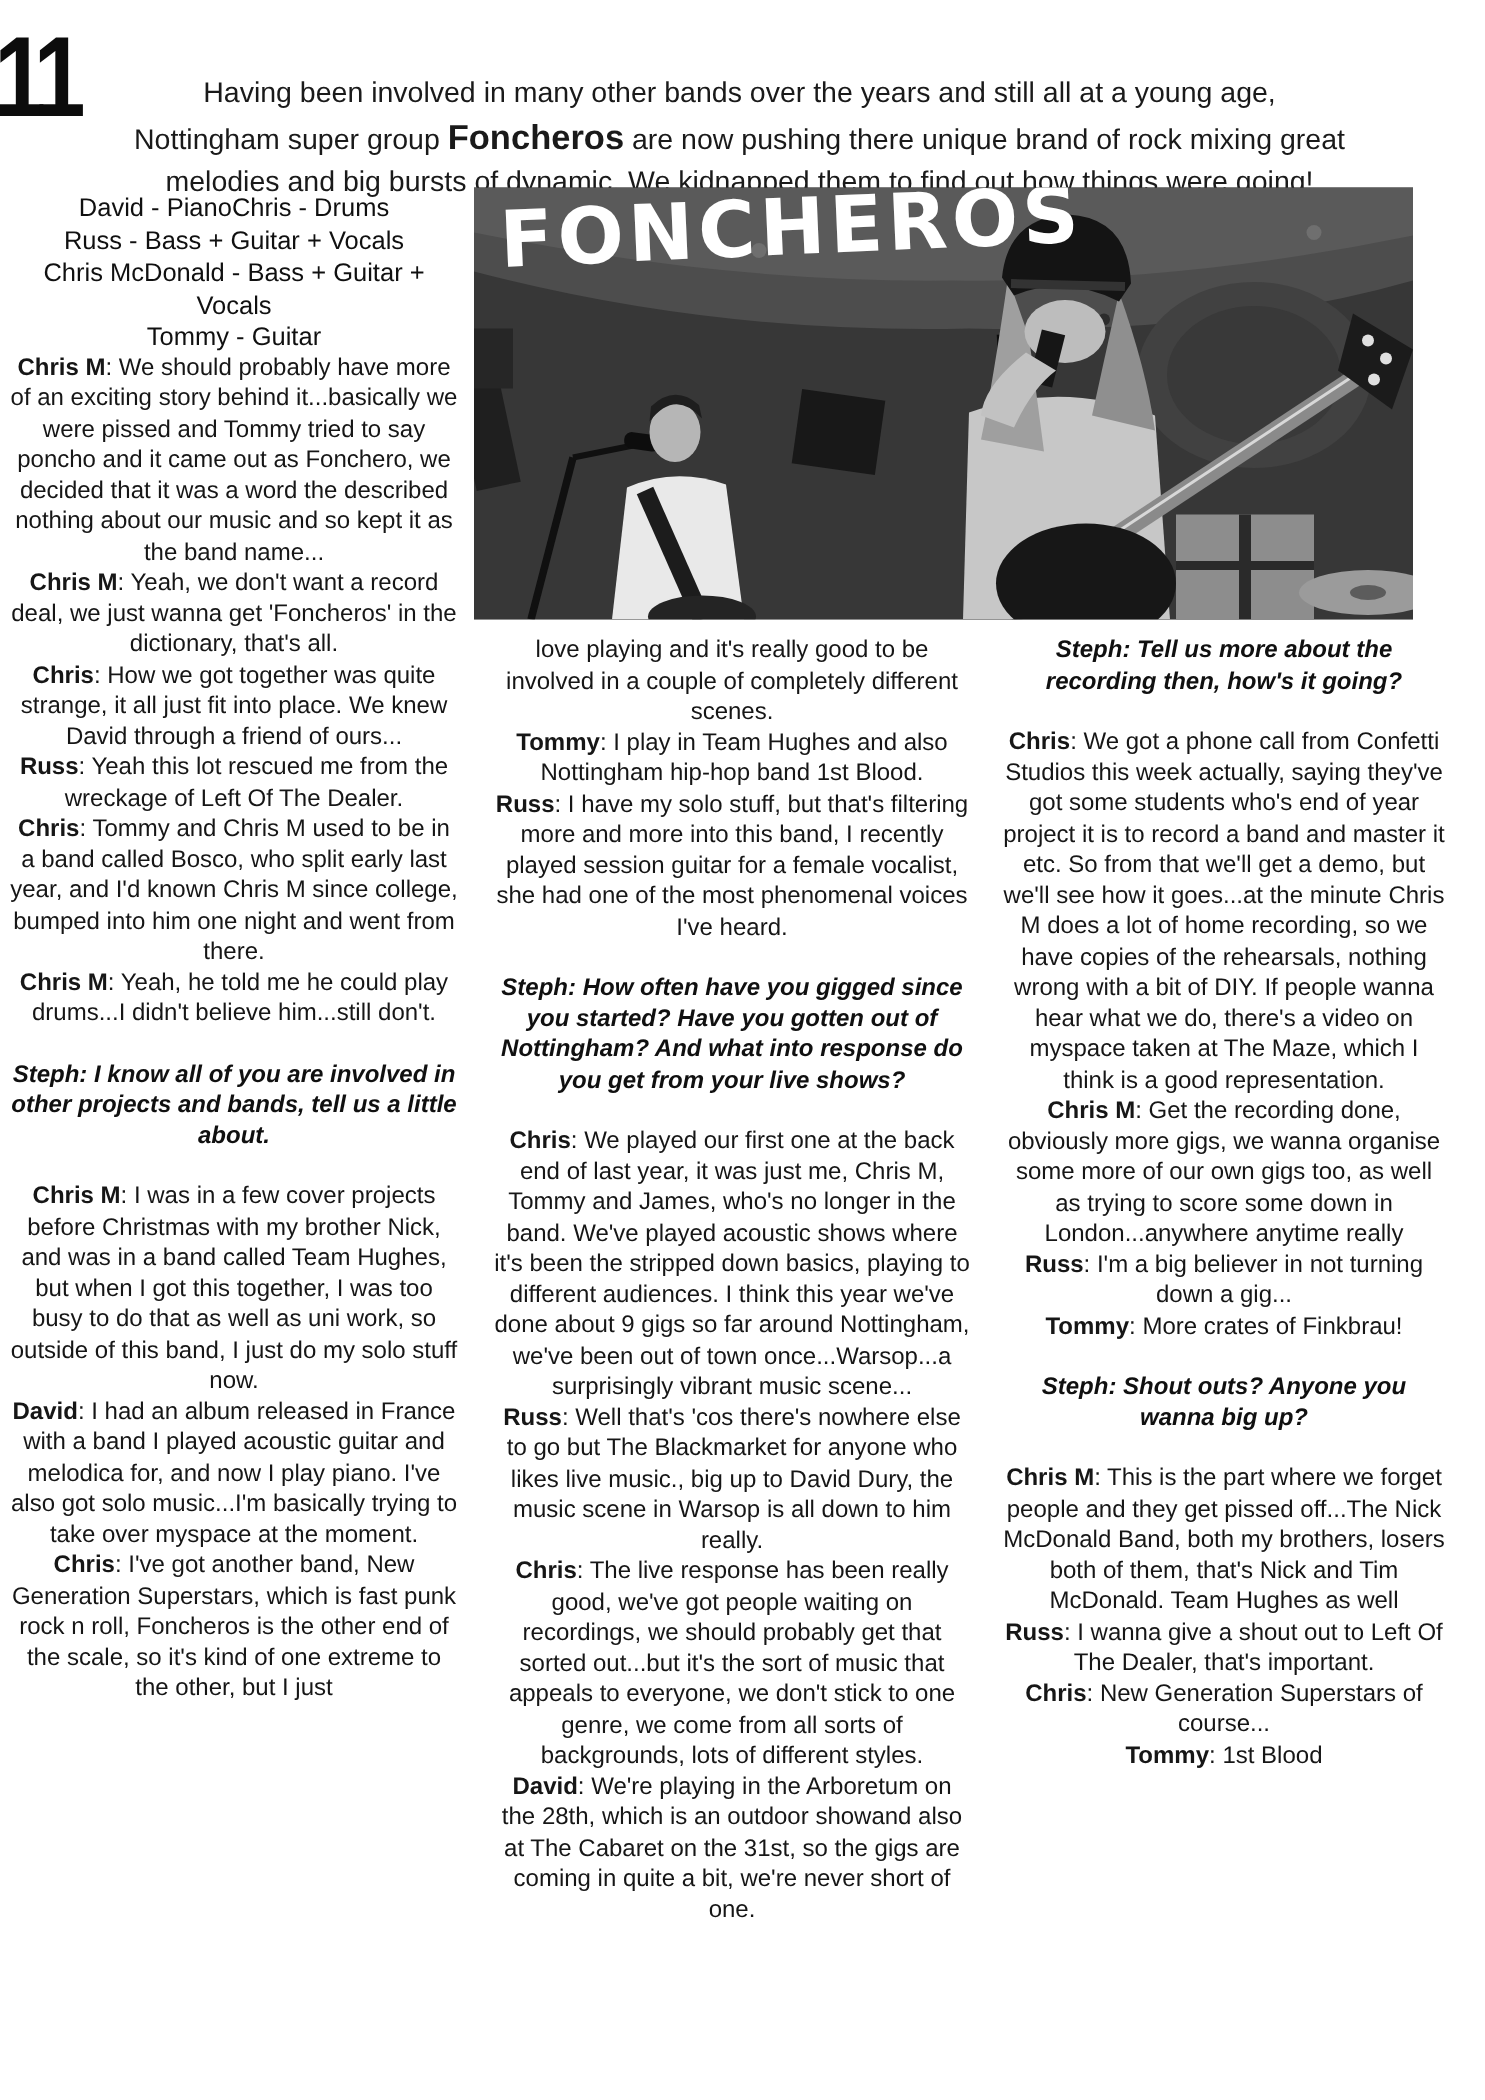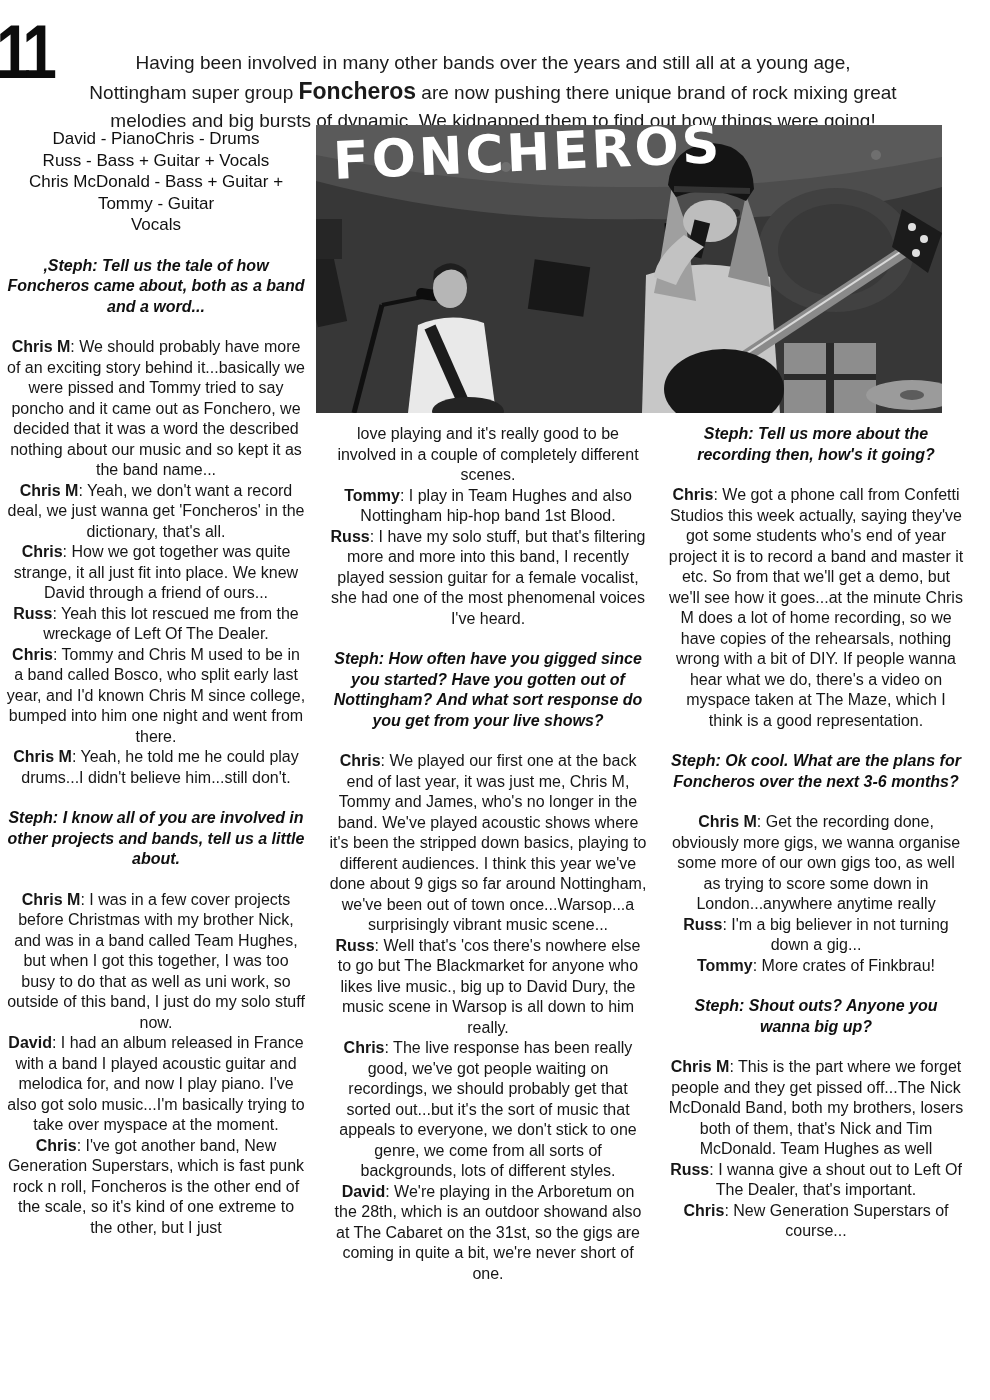--- a/index.html
+++ b/index.html
@@ -165,59 +165,58 @@
       <ellipse cx="408" cy="264" rx="60" ry="40" fill="#171717"></ellipse>
     </svg>
     <div class="photo-title">FONCHEROS</div>
   </div>
 
   <div class="col col-left">
     <div class="lineup">
         <div>David - PianoChris - Drums</div>
         <div>Russ - Bass + Guitar + Vocals</div>
         <div>Chris McDonald - Bass + Guitar +</div>
+        <div>Vocals</div>
         <div>Tommy - Guitar</div>
-        <div>Vocals</div>
       </div>
     <div data-column="left">
-        <p class="question">,Steph: Tell us the tale of how Foncheros came about, both as a band and a word...</p>
         <p class="answer"><b>Chris M</b>: We should probably have more of an exciting story behind it...basically we were pissed and Tommy tried to say poncho and it came out as Fonchero, we decided that it was a word the described nothing about our music and so kept it as the band name...</p>
         <p class="answer"><b>Chris M</b>: Yeah, we don't want a record deal, we just wanna get 'Foncheros' in the dictionary, that's all.</p>
         <p class="answer"><b>Chris</b>: How we got together was quite strange, it all just fit into place. We knew David through a friend of ours...</p>
         <p class="answer"><b>Russ</b>: Yeah this lot rescued  me from the wreckage of Left Of The Dealer.</p>
         <p class="answer"><b>Chris</b>: Tommy and Chris M used to be in a band called Bosco, who split early last year, and I'd known Chris M since college, bumped into him one night and went from there.</p>
         <p class="answer"><b>Chris M</b>: Yeah, he told me he could play drums...I didn't believe him...still don't.</p>
         <p class="question">Steph: I know all of you are involved in other projects and bands, tell us a little about.</p>
         <p class="answer"><b>Chris M</b>: I was in a few cover projects before Christmas with my brother Nick, and was in a band called Team Hughes, but when I got this together, I was too busy to do that as well as uni work, so outside of this band, I just do my solo stuff now.</p>
         <p class="answer"><b>David</b>: I had an album released in France with a band I played acoustic guitar and melodica for, and now I play piano. I've also got solo music...I'm basically trying to take over myspace at the moment.</p>
         <p class="answer"><b>Chris</b>: I've got another band, New Generation Superstars, which is fast punk rock n roll, Foncheros is the other end of the scale, so it's kind of one extreme to the other, but I just</p>
       </div>
   </div>
 
   <div class="col col-middle">
     <div data-column="middle">
         <p class="answer">love playing and it's really good to be involved in a couple of completely different scenes.</p>
         <p class="answer"><b>Tommy</b>: I play in Team Hughes and also Nottingham hip-hop band 1st Blood.</p>
         <p class="answer"><b>Russ</b>: I have my solo stuff, but that's filtering more and more into this band, I recently played session guitar for a female vocalist, she had one of the most phenomenal voices I've heard.</p>
-        <p class="question">Steph: How often have you gigged since you started? Have you gotten out of Nottingham? And what sort response do you get from your live shows?</p>
+        <p class="question">Steph: How often have you gigged since you started? Have you gotten out of Nottingham? And what into response do you get from your live shows?</p>
         <p class="answer"><b>Chris</b>: We played our first one at the back end of last year, it was just me, Chris M, Tommy and James, who's no longer in the band. We've played acoustic shows where it's been the stripped down basics, playing to different audiences. I think this year we've done about 9 gigs so far around Nottingham, we've been out of town once...Warsop...a surprisingly vibrant music scene...</p>
         <p class="answer"><b>Russ</b>: Well that's 'cos there's nowhere else to go but The Blackmarket for anyone who likes live music., big up to David Dury, the music scene in Warsop is all down to him really.</p>
         <p class="answer"><b>Chris</b>: The live response has been really good, we've got people waiting on recordings, we should probably get that sorted out...but it's the sort of music that appeals to everyone, we don't stick to one genre, we come from all sorts of backgrounds, lots of different styles.</p>
         <p class="answer"><b>David</b>: We're playing in the Arboretum on the 28th, which is an outdoor showand also at The Cabaret on the 31st, so the gigs are coming in quite a bit, we're never short of one.</p>
       </div>
   </div>
 
   <div class="col col-right">
     <div data-column="right">
         <p class="question">Steph: Tell us more about  the recording then, how's it going?</p>
         <p class="answer"><b>Chris</b>: We got a phone call from Confetti Studios this week actually, saying they've got some students who's end of year project it is to record a band and master it etc. So from that we'll get a demo, but we'll see how it goes...at the minute Chris M does a lot of home recording, so we have copies of the rehearsals, nothing wrong with a bit of DIY. If people wanna hear what we do, there's a video on myspace taken at The Maze, which I think is a good representation.</p>
-        <p class="question">Steph: Ok cool. What are the plans for Foncheros over the next 3-6 months?</p>
         <p class="answer"><b>Chris M</b>: Get the recording done, obviously more gigs, we wanna organise some more of our own gigs too, as well as trying to score some down in London...anywhere anytime really</p>
         <p class="answer"><b>Russ</b>: I'm a big believer in not turning down a gig...</p>
         <p class="answer"><b>Tommy</b>: More crates of Finkbrau!</p>
         <p class="question">Steph: Shout outs? Anyone you wanna big up?</p>
         <p class="answer"><b>Chris M</b>: This is the part where we forget people and they get pissed off...The Nick McDonald Band, both my brothers, losers both of them, that's Nick and Tim McDonald. Team Hughes as well</p>
         <p class="answer"><b>Russ</b>: I wanna give a shout out to Left Of The Dealer, that's important.</p>
         <p class="answer"><b>Chris</b>: New Generation Superstars of course...</p>
+        <p class="answer"><b>Tommy</b>: 1st Blood</p>
       </div>
   </div>
 
 </div>
 
 </body></html>

